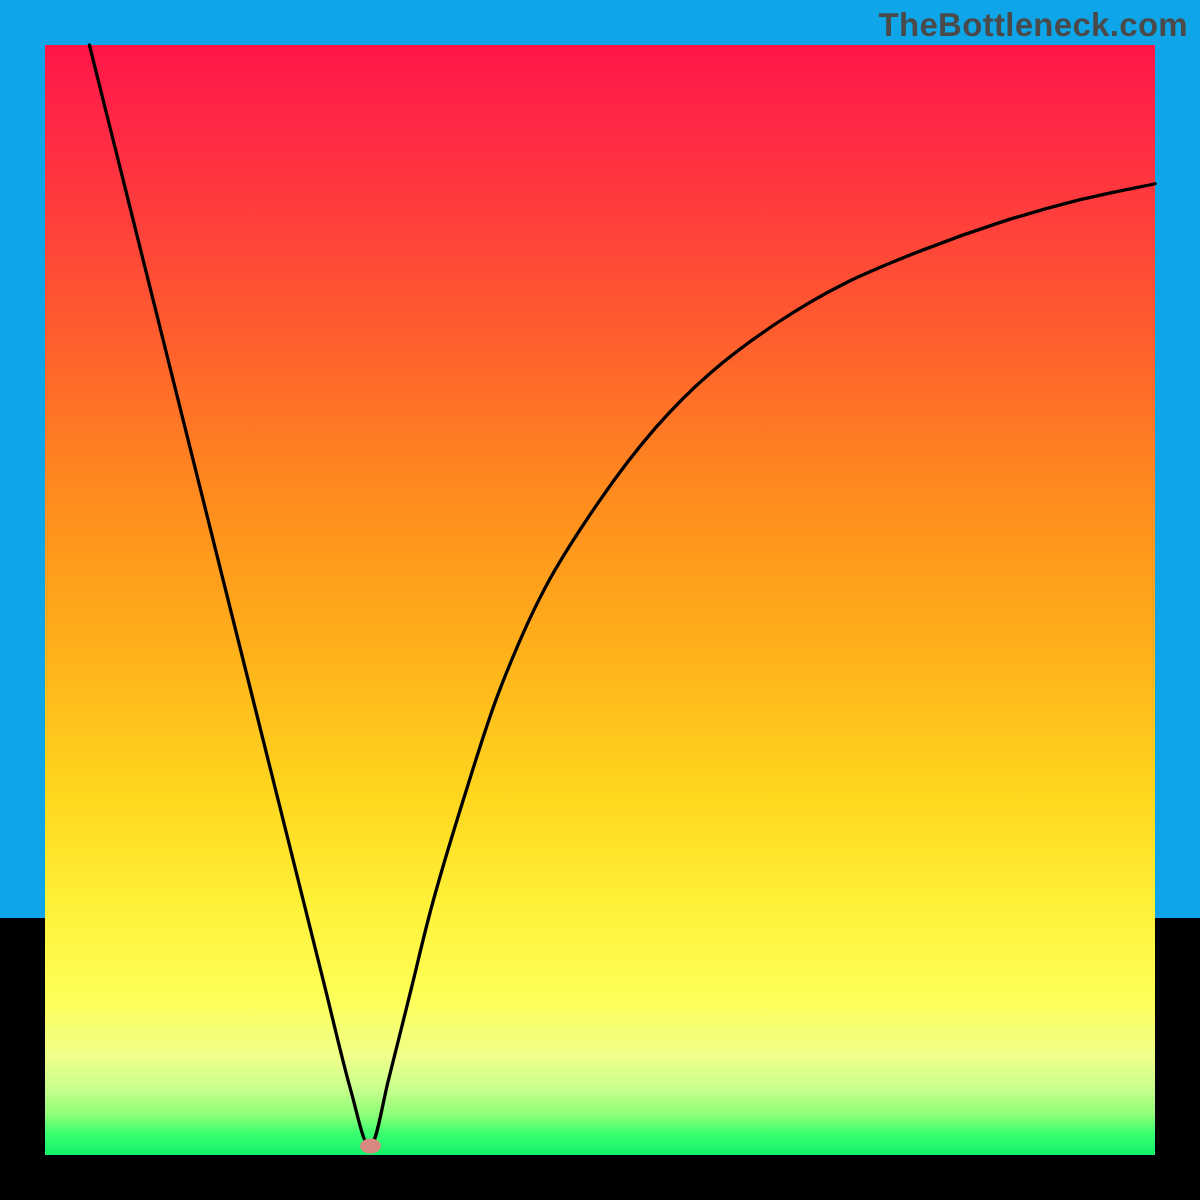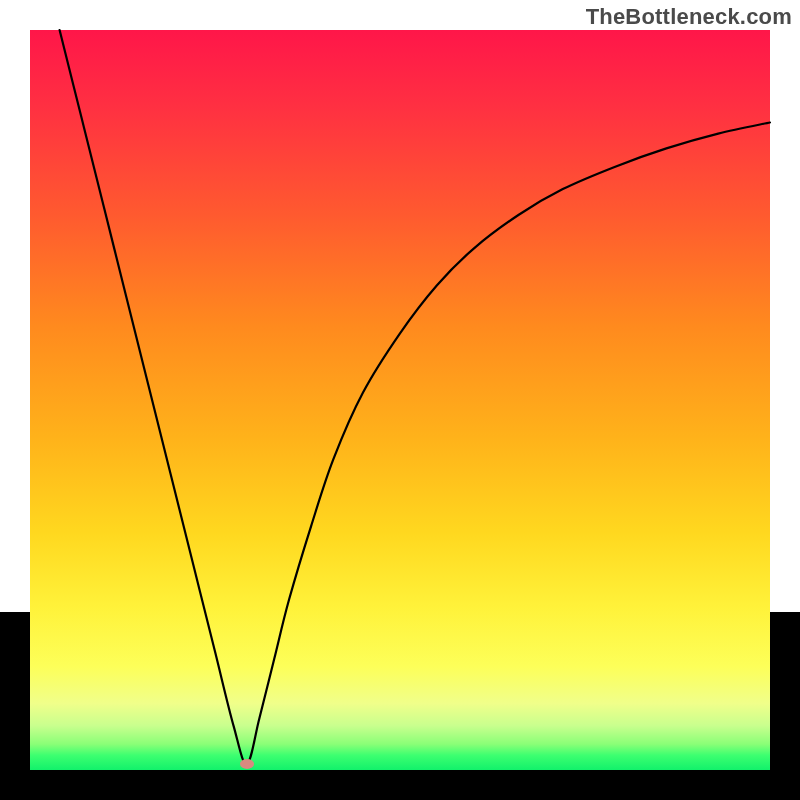--- a/index.html
+++ b/index.html
@@ -8,21 +8,21 @@
     width: 800px;
     height: 800px;
     background: #000;
     overflow: hidden;
     font-family: Arial, Helvetica, sans-serif;
   }
   .outer {
     position: relative;
     width: 800px;
     height: 612px;
-    background: #ffffff;
+    background: #0ea5e9;
   }
   .plot {
     position: absolute;
     left: 30px;
     top: 30px;
     width: 740px;
     height: 740px;
     
     background: linear-gradient(
       to bottom,

